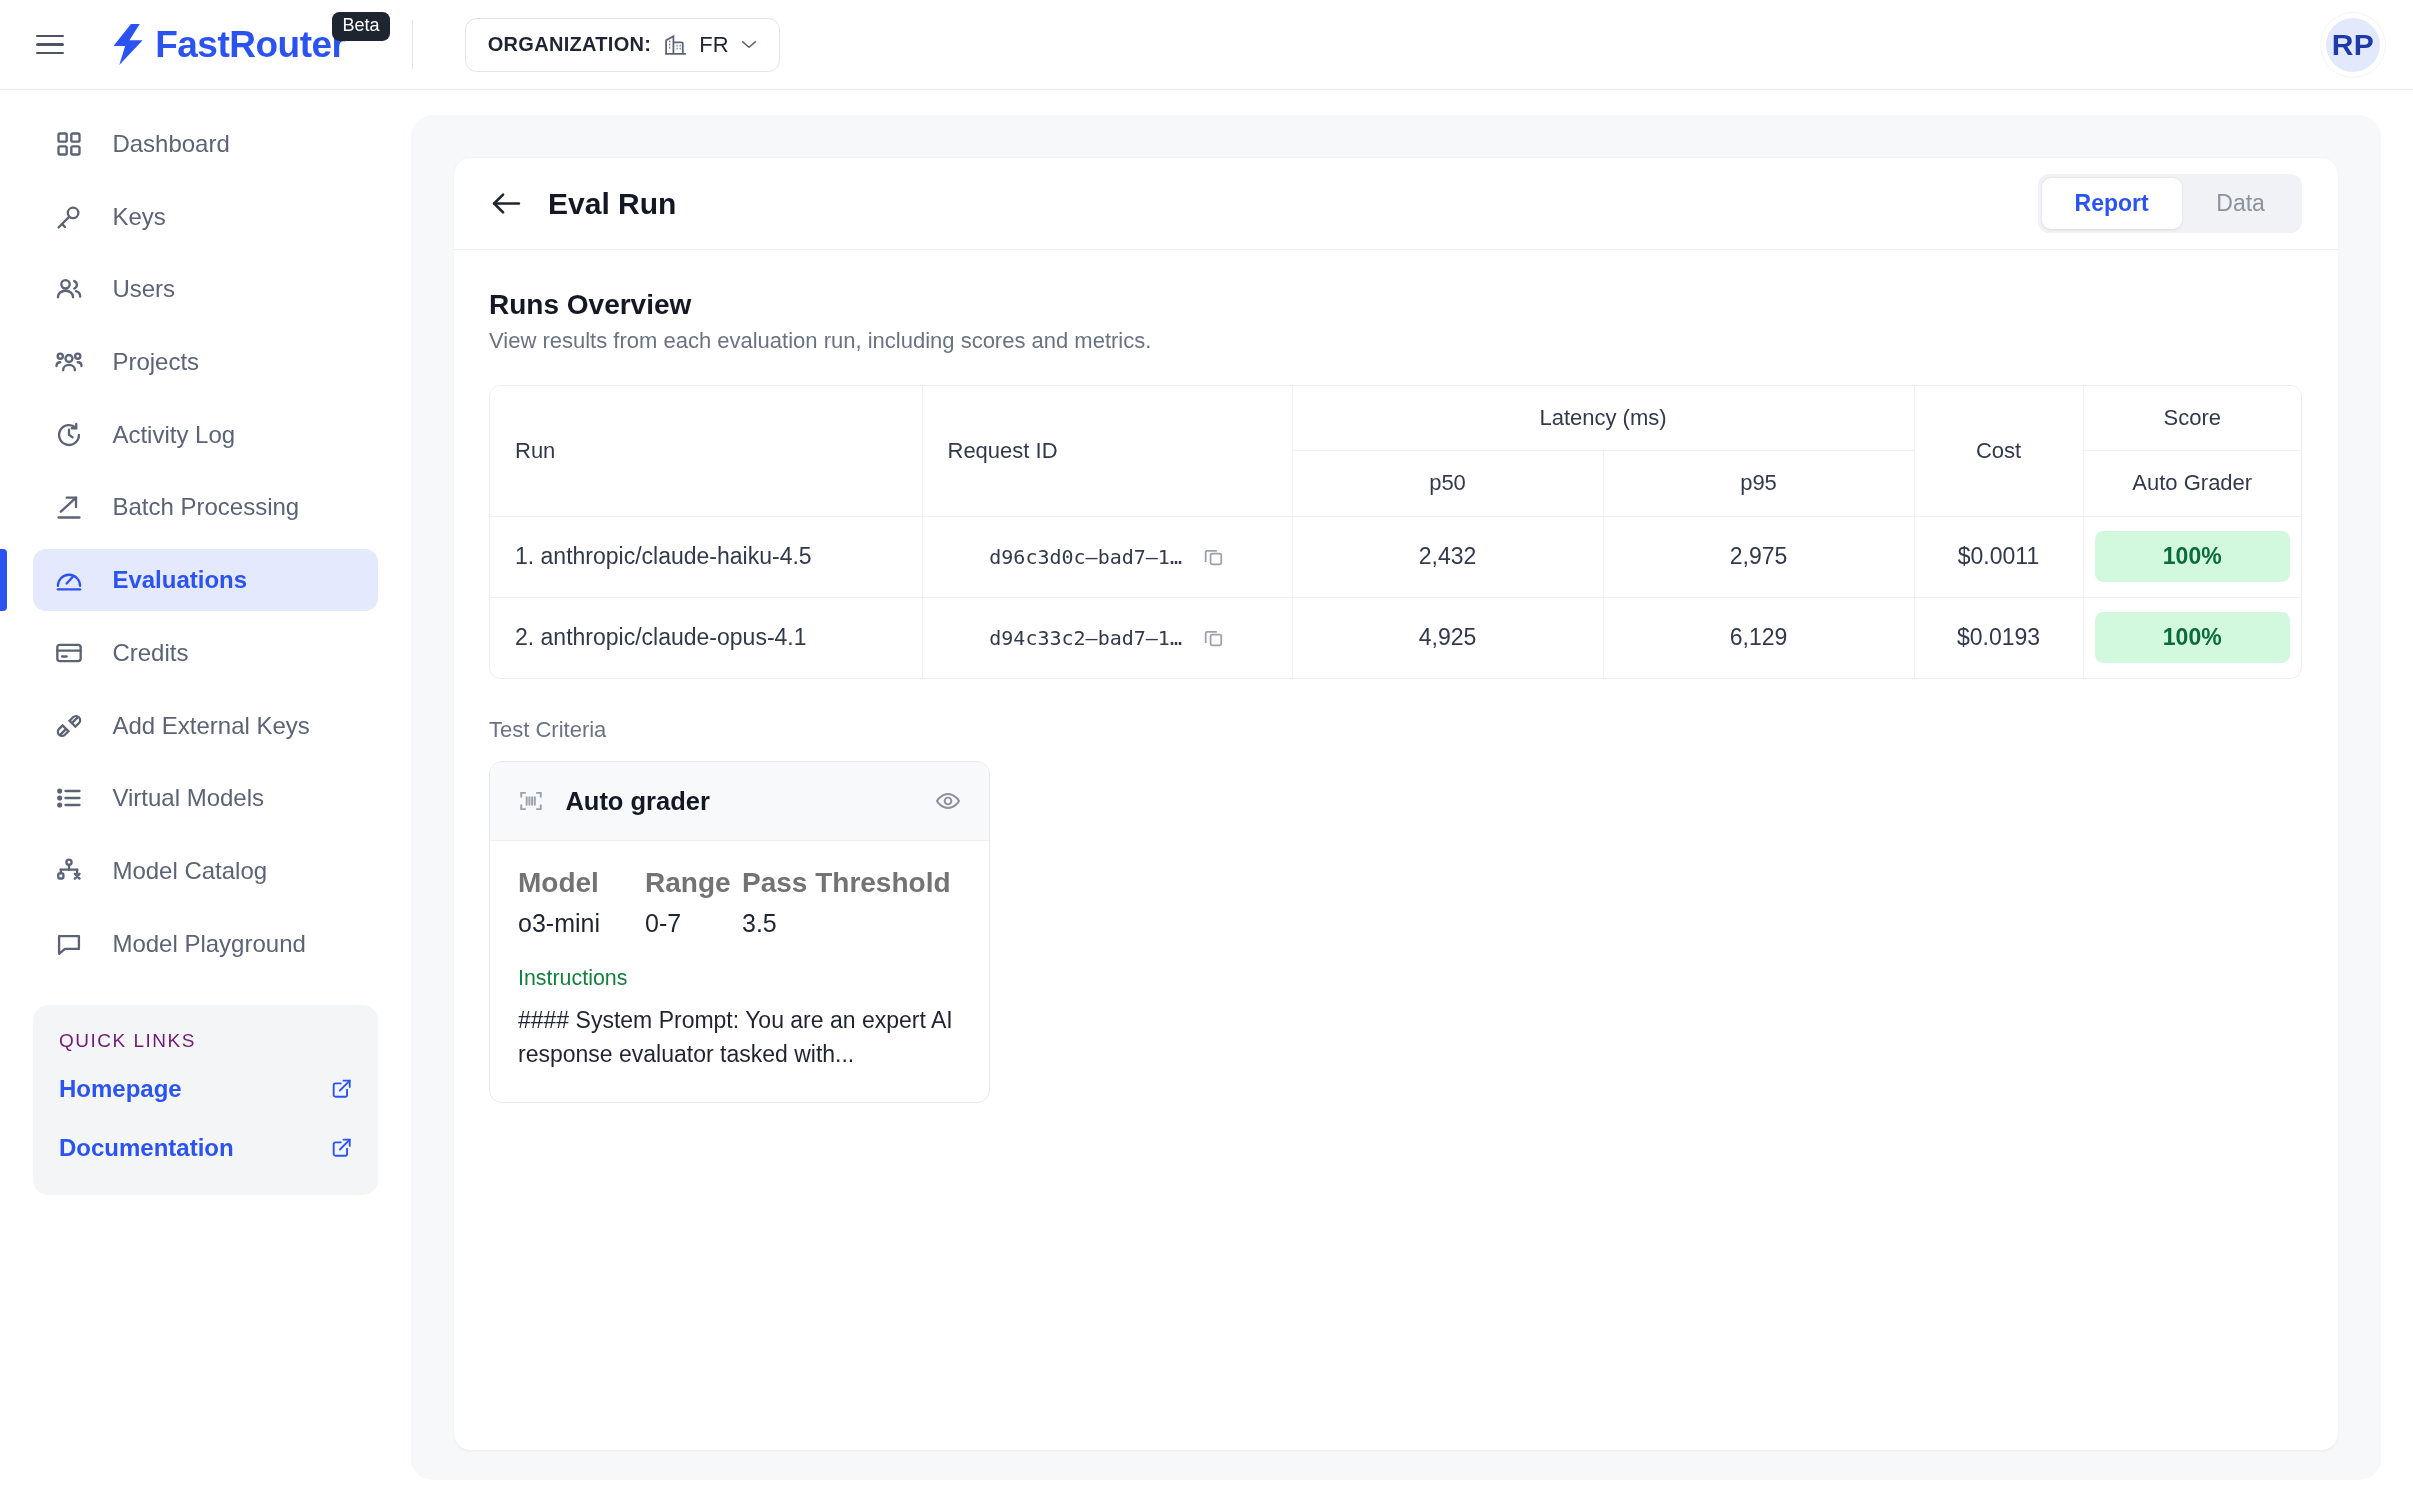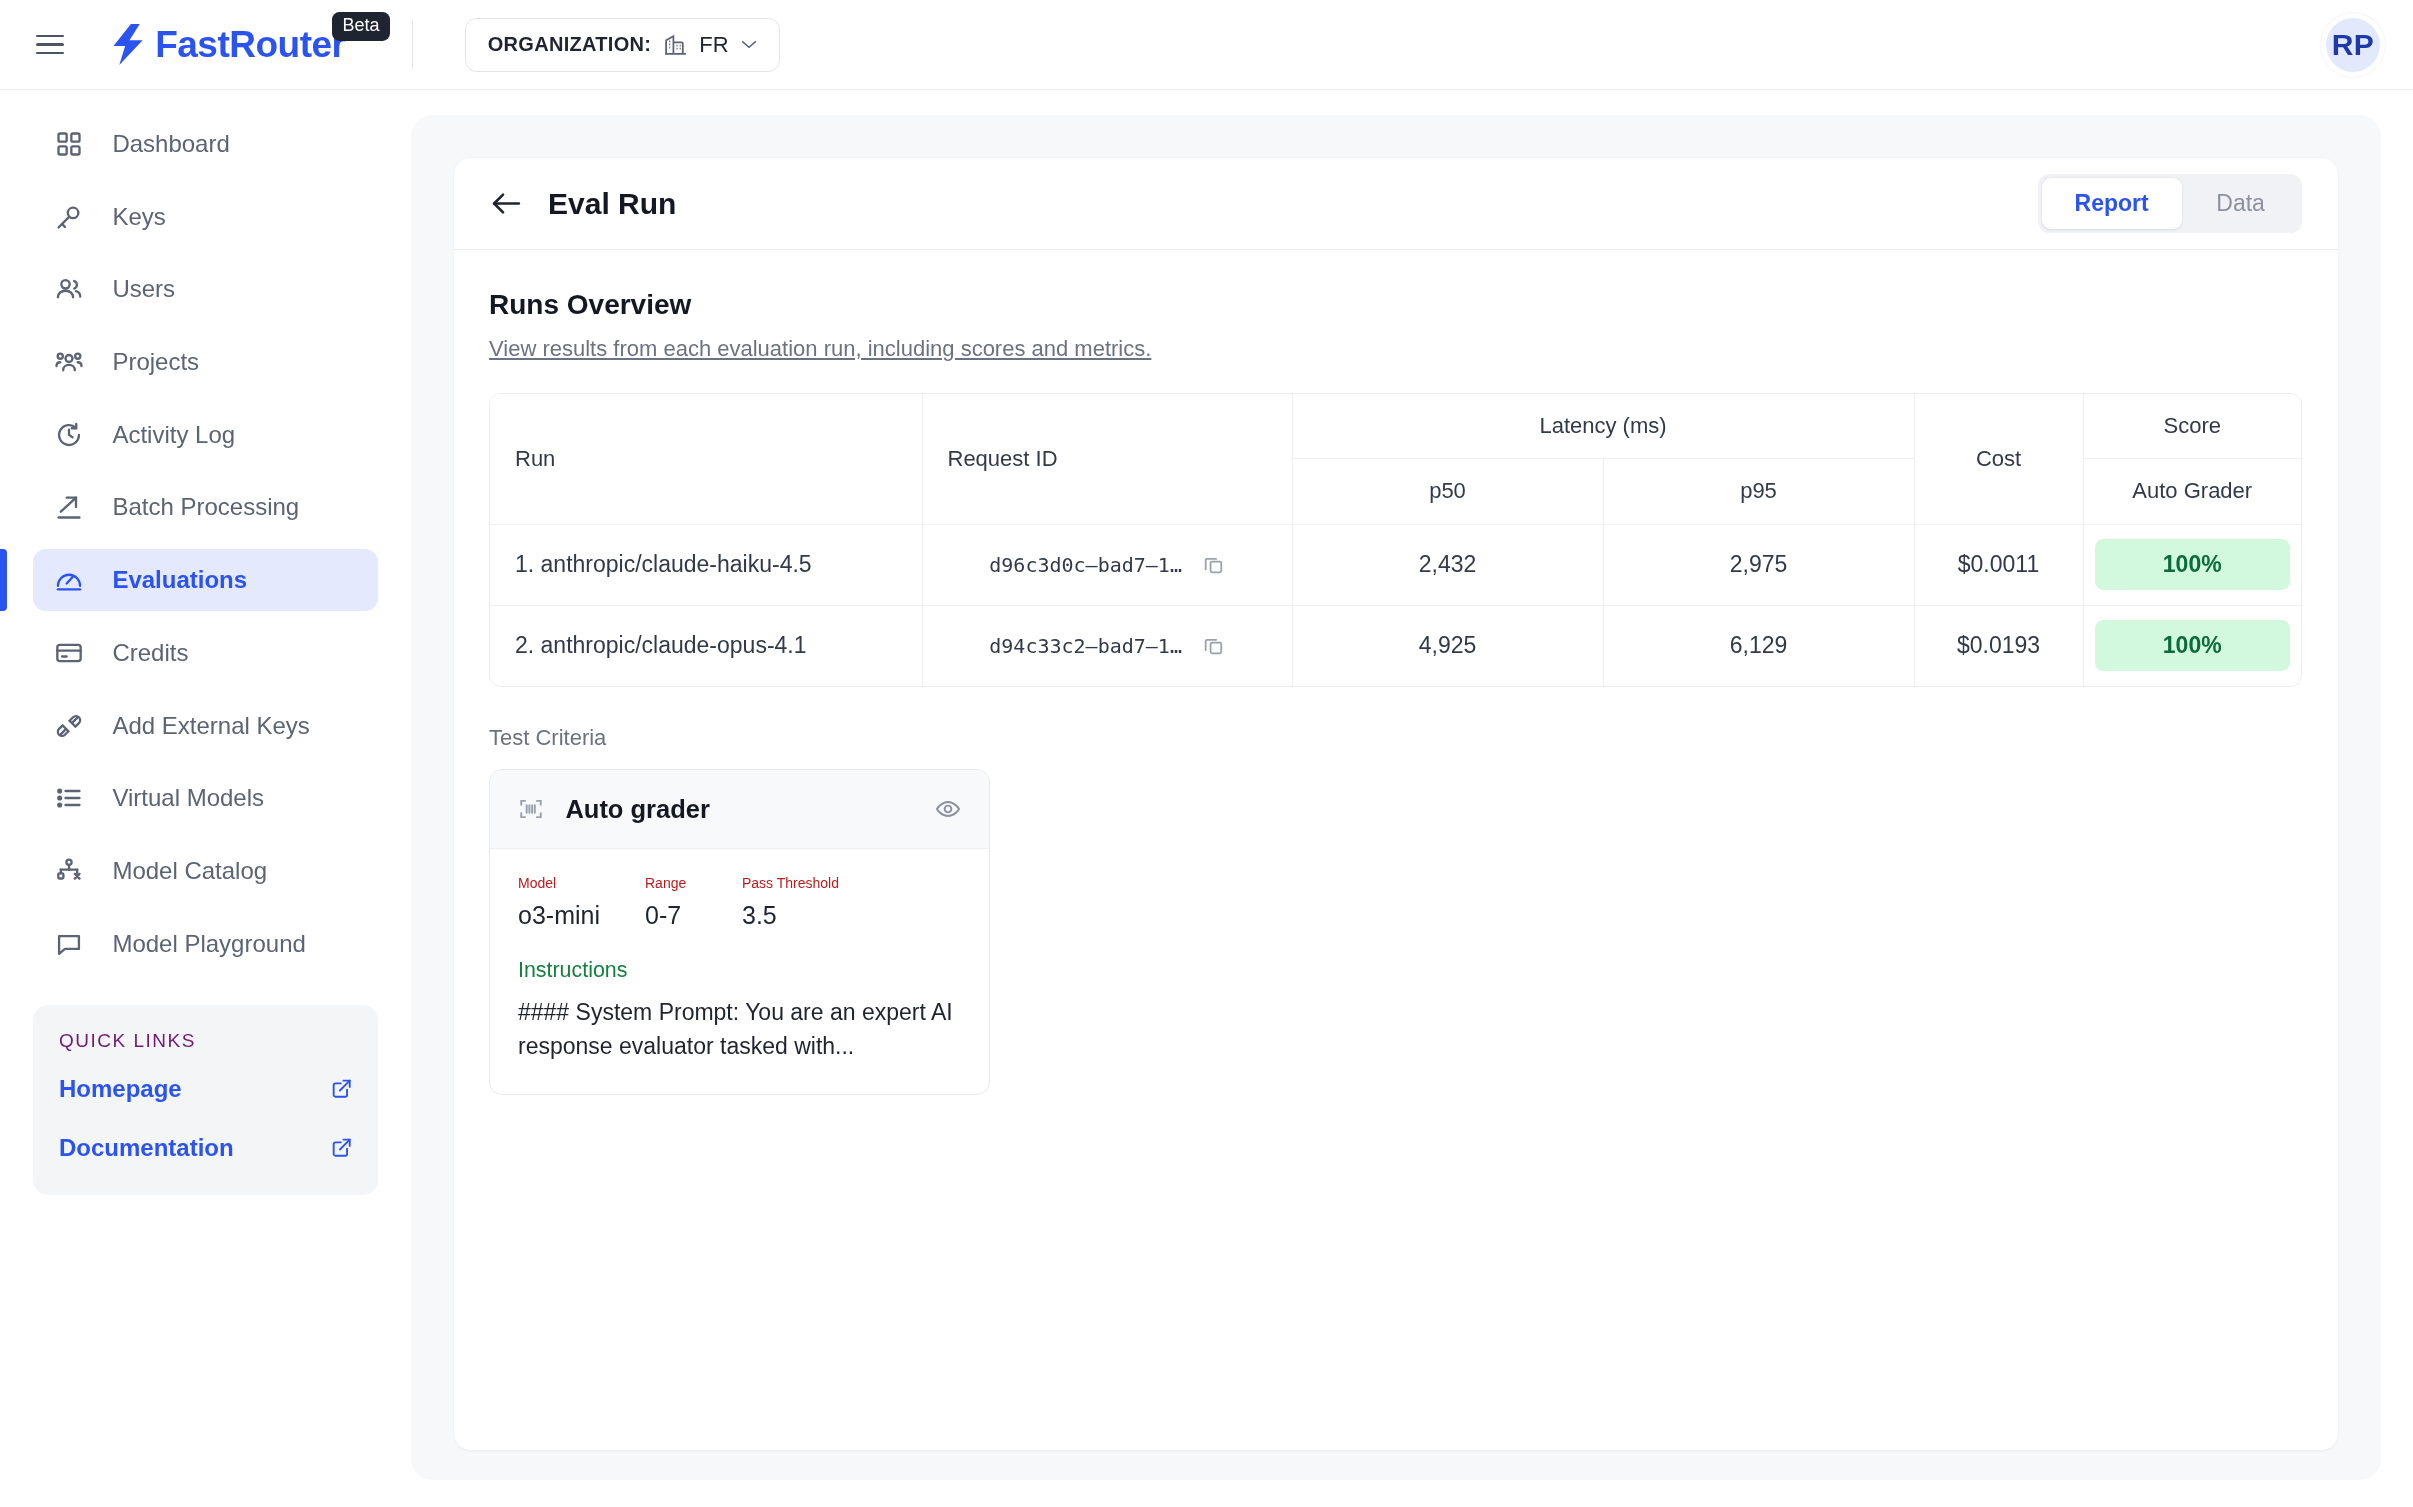--- a/index.html
+++ b/index.html
@@ -127,21 +127,21 @@
     height: 51px; padding: 0 33px; border-radius: 9px;
     display: flex; align-items: center; justify-content: center;
     font-size: 23px; font-weight: 500; color: #8b919e; cursor: pointer;
     background: transparent; border: none;
     font-family: "Liberation Sans", sans-serif;
   }
   .toggle-btn.selected { background: #ffffff; color: #2b53f0; font-weight: 600; box-shadow: 0 0.8px 2.5px rgba(16,24,40,0.10); }
 
   .card-body { padding: 39px 35px 0 35px; }
   .section-title { font-size: 28px; font-weight: 700; color: #141824; }
-  .section-sub { font-size: 22px; color: #6b7280; margin-top: 15px; text-decoration: underline; }
+  .section-sub { font-size: 22px; color: #6b7280; margin-top: 7px; }
 
   
   .tbl-wrap {
     margin-top: 31px; border: 0.8px solid #ebedf1; border-radius: 11.5px;
     overflow: hidden; width: 1813px;
   }
   table { border-collapse: collapse; width: 100%; table-layout: fixed; }
   th, td { border-right: 0.8px solid #eef0f3; }
   th:last-child, td:last-child { border-right: none; }
   thead th {
@@ -186,21 +186,21 @@
     padding: 0 28px 0 28px; gap: 21.4px; border-bottom: 0.8px solid #eef0f3;
   }
   .tc-head-title { font-size: 25.5px; font-weight: 700; color: #141824; }
   .eye-ico { margin-left: auto; width: 26px; height: 26px; cursor: pointer; }
   .tc-body { padding: 26px 28px 30px 28px; }
   .tc-meta { display: flex; gap: 0; }
   .tc-meta-col { }
   .tc-meta-col.c1 { width: 127px; }
   .tc-meta-col.c2 { width: 97px; }
   .tc-meta-col.c3 { }
-  .tc-k { font-size: 14px; color: #b91c1c; }
+  .tc-k { font-size: 28px; color: #737373; font-weight: bold; }
   .tc-v { font-size: 25px; color: #1f2430; margin-top: 10px; }
   .tc-instr-k { font-size: 21.4px; color: #15803d; margin-top: 28px; }
   .tc-instr-v { font-size: 23px; color: #1f2430; margin-top: 11.5px; line-height: 1.5; }
 </style>
 </head>
 <body>
 
 <div class="topbar">
 
   <div class="hamburger">

